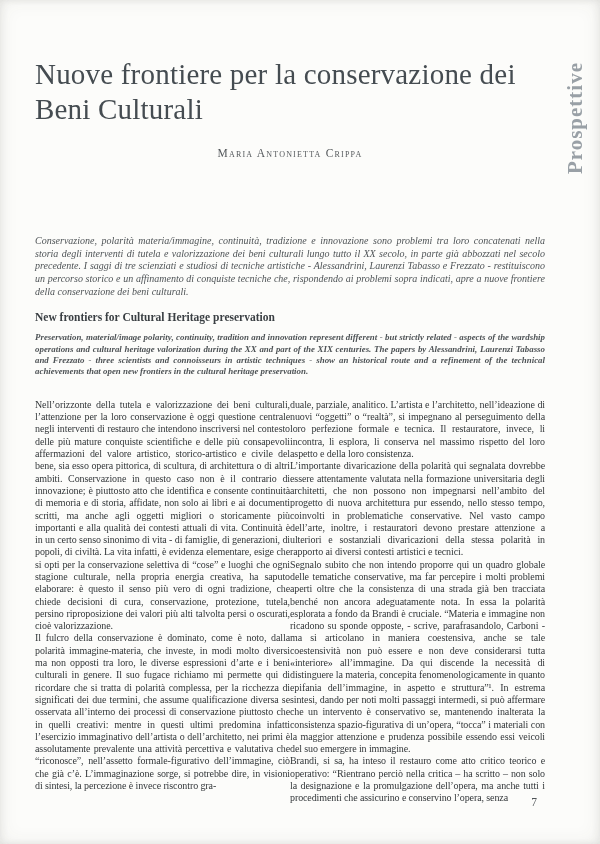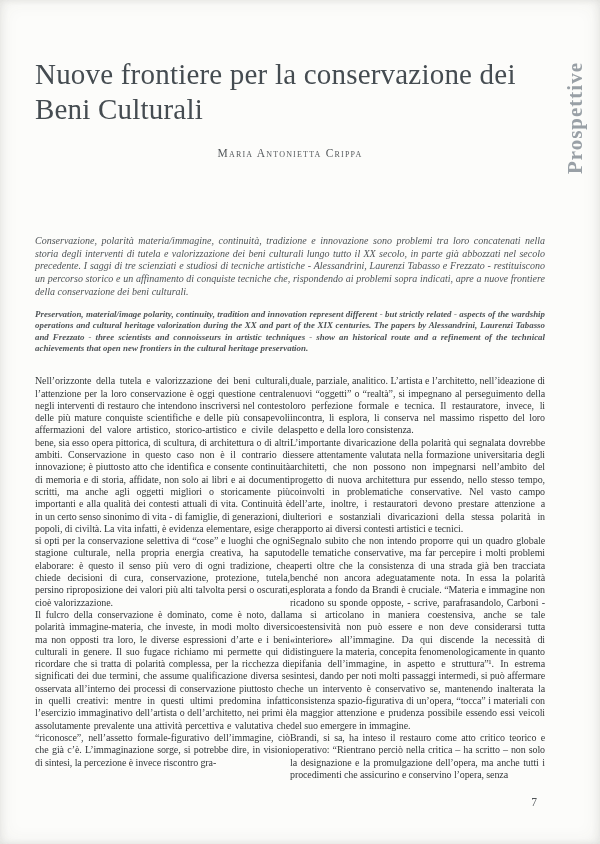--- a/index.html
+++ b/index.html
@@ -105,20 +105,21 @@
 <body>
 
 <div class="page">
 
   <h1 class="title">Nuove frontiere per la conservazione dei Beni Culturali</h1>
 
   <div class="author">Maria Antonietta Crippa</div>
 
   <p class="abstract-it">Conservazione, polarità materia/immagine, continuità, tradizione e innovazione sono problemi tra loro concatenati nella storia degli interventi di tutela e valorizzazione dei beni culturali lungo tutto il XX secolo, in parte già abbozzati nel secolo precedente. I saggi di tre scienziati e studiosi di tecniche artistiche - Alessandrini, Laurenzi Tabasso e Frezzato - restituiscono un percorso storico e un affinamento di conquiste tecniche che, rispondendo ai problemi sopra indicati, apre a nuove frontiere della conservazione dei beni culturali.</p>
 
+  <h2 class="heading-en">New frontiers for Cultural Heritage preservation</h2>
 
   <p class="abstract-en">Preservation, material/image polarity, continuity, tradition and innovation represent different - but strictly related - aspects of the wardship operations and cultural heritage valorization during the XX and part of the XIX centuries. The papers by Alessandrini, Laurenzi Tabasso and Frezzato - three scientists and connoisseurs in artistic techniques - show an historical route and a refinement of the technical achievements that open new frontiers in the cultural heritage preservation.</p>
 
   <div class="columns">
     <div class="col">
       <p>Nell’orizzonte della tutela e valorizzazione dei beni culturali, l’attenzione per la loro conservazione è oggi questione centrale negli interventi di restauro che intendono inscriversi nel contesto delle più mature conquiste scientifiche e delle più consapevoli affermazioni del valore artistico, storico-artistico e civile del bene, sia esso opera pittorica, di scultura, di architettura o di altri ambiti. Conservazione in questo caso non è il contrario di innovazione; è piuttosto atto che identifica e consente continuità di memoria e di storia, affidate, non solo ai libri e ai documenti scritti, ma anche agli oggetti migliori o storicamente più importanti e alla qualità dei contesti attuali di vita. Continuità è in un certo senso sinonimo di vita - di famiglie, di generazioni, di popoli, di civiltà. La vita infatti, è evidenza elementare, esige che si opti per la conservazione selettiva di “cose” e luoghi che ogni stagione culturale, nella propria energia creativa, ha saputo elaborare: è questo il senso più vero di ogni tradizione, che chiede decisioni di cura, conservazione, protezione, tutela, persino riproposizione dei valori più alti talvolta persi o oscurati, cioè valorizzazione.</p>
       <p>Il fulcro della conservazione è dominato, come è noto, dalla polarità immagine-materia, che investe, in modi molto diversi ma non opposti tra loro, le diverse espressioni d’arte e i beni culturali in genere. Il suo fugace richiamo mi permette qui di ricordare che si tratta di polarità complessa, per la ricchezza di significati dei due termini, che assume qualificazione diversa se osservata all’interno dei processi di conservazione piuttosto che in quelli creativi: mentre in questi ultimi predomina infatti l’esercizio immaginativo dell’artista o dell’architetto, nei primi è assolutamente prevalente una attività percettiva e valutativa che “riconosce”, nell’assetto formale-figurativo dell’immagine, ciò che già c’è. L’immaginazione sorge, si potrebbe dire, in visioni di sintesi, la percezione è invece riscontro gra-</p>
     </div>
     <div class="col">
       <p>duale, parziale, analitico. L’artista e l’architetto, nell’ideazione di nuovi “oggetti” o “realtà”, si impegnano al perseguimento della loro perfezione formale e tecnica. Il restauratore, invece, li incontra, li esplora, li conserva nel massimo rispetto del loro aspetto e della loro consistenza.</p>

